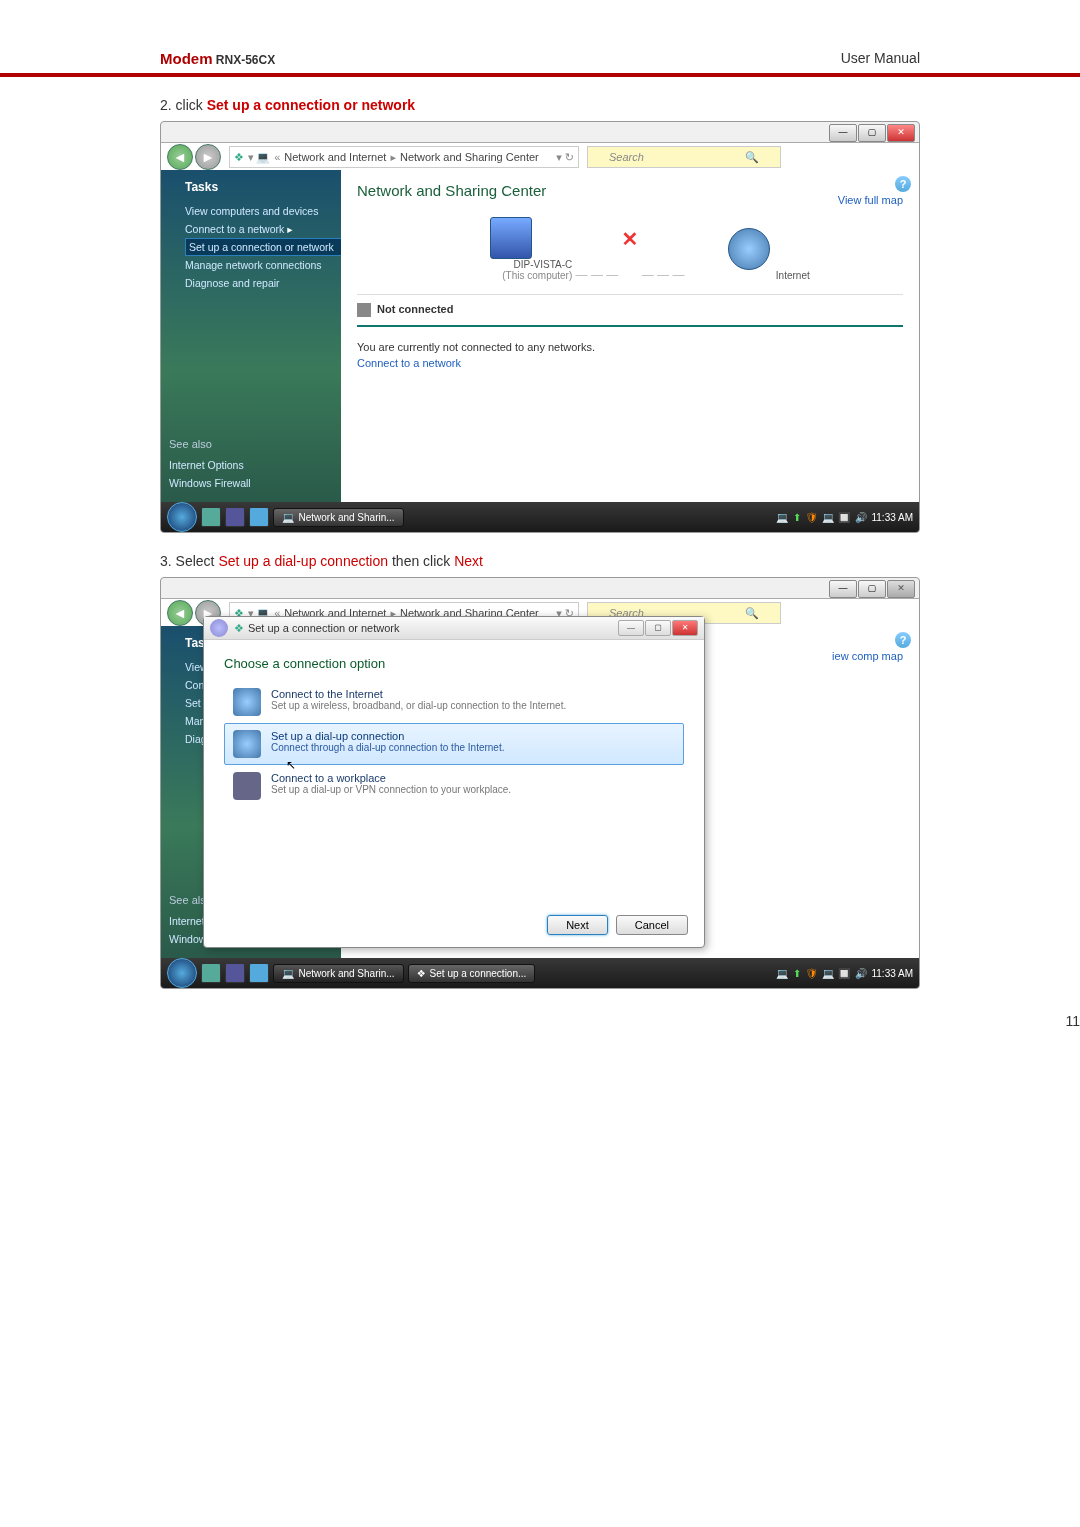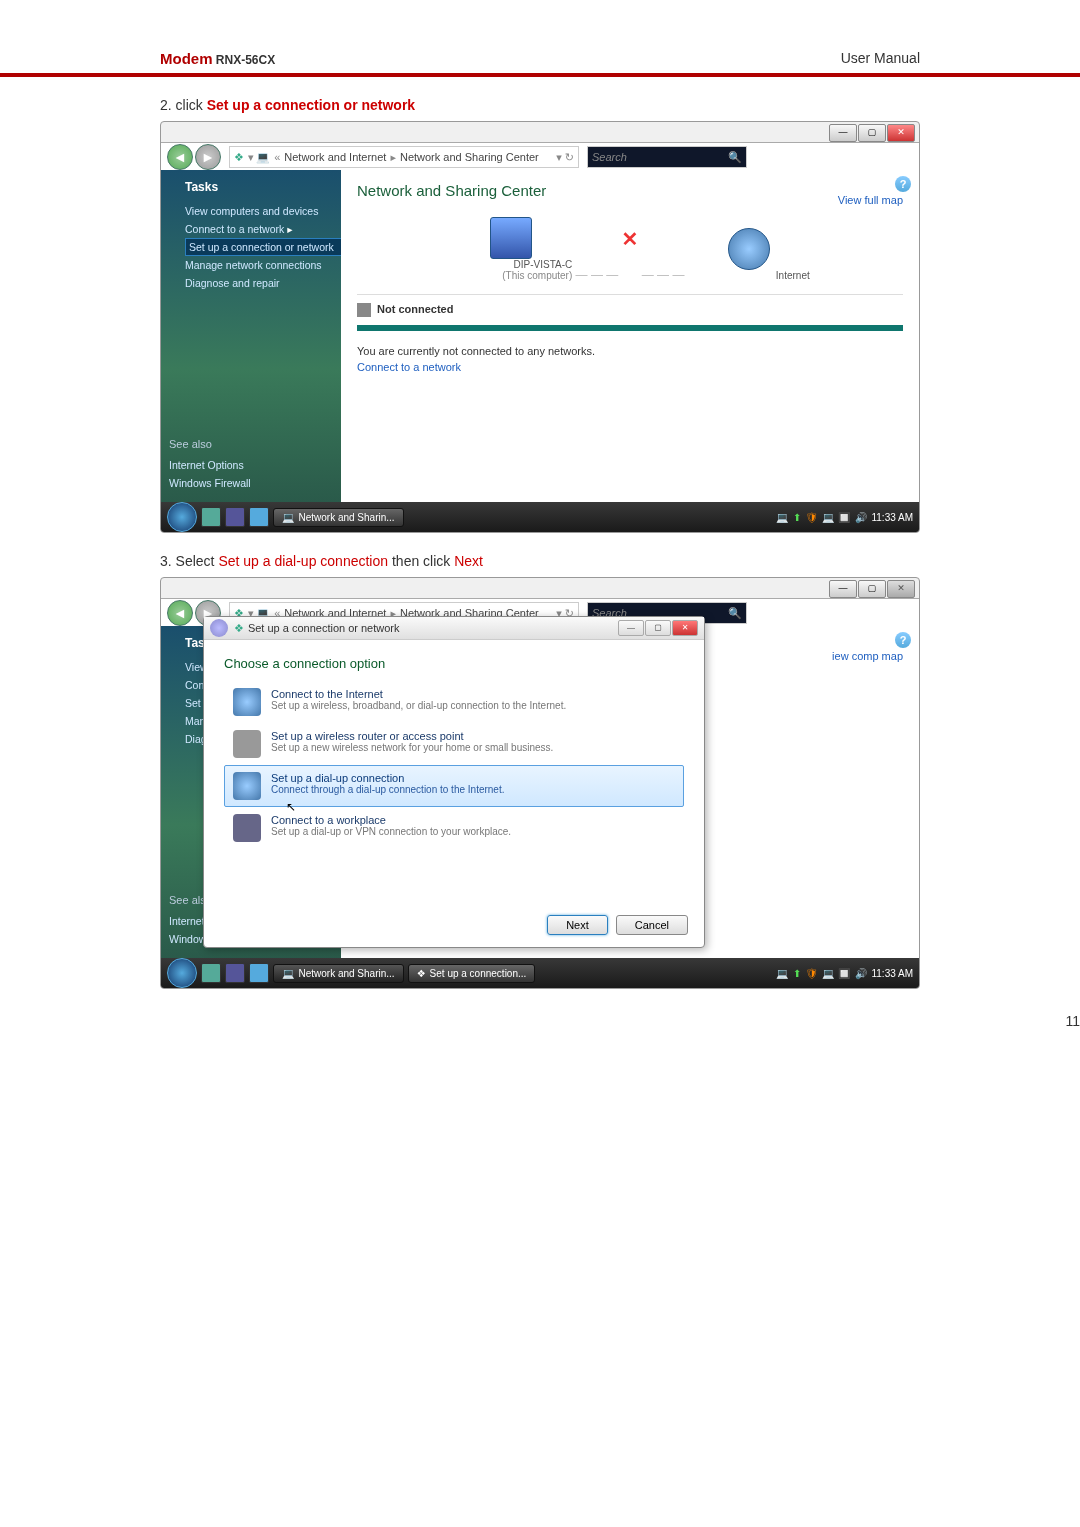--- a/index.html
+++ b/index.html
@@ -13,38 +13,38 @@
 .red2{color:#cc0000}
 .shot{margin:0 160px;border:1px solid #999;background:#f0f0f0;position:relative;height:410px;overflow:hidden;border-radius:4px}
 .titlebar{position:absolute;top:2px;right:4px;display:flex;gap:0}
 .tb-btn{width:26px;height:16px;background:linear-gradient(#f8f8f8,#ccc);border:1px solid #888;font-size:9px;text-align:center;line-height:14px;border-radius:2px;margin-left:1px}
 .tb-close{background:linear-gradient(#f88,#c33);color:#fff}
 .navbar{position:absolute;top:20px;left:0;right:0;height:28px;background:#fff;border-top:1px solid #aaa;border-bottom:1px solid #aaa;display:flex;align-items:center;padding:0 6px}
 .navbtn{width:24px;height:24px;border-radius:50%;background:radial-gradient(#9c9,#5a5);border:1px solid #476;display:flex;align-items:center;justify-content:center;color:#fff;font-size:14px}
 .navbtn.disabled{background:radial-gradient(#ccc,#999)}
 .breadcrumb{margin-left:8px;border:1px solid #ccc;height:20px;flex:1;max-width:340px;display:flex;align-items:center;padding:0 4px;font-size:11px;color:#444;background:#fff}
 .bc-sep{color:#888;margin:0 4px}
-.search{margin-left:8px;border:1px solid #ccc;height:20px;width:150px;display:flex;align-items:center;padding:0 4px;font-size:11px;color:#888;font-style:italic;background:#0f172a}
+.search{margin-left:8px;border:1px solid #ccc;height:20px;width:150px;display:flex;align-items:center;padding:0 21px;font-size:11px;color:#888;font-style:italic;background:#fef9c3}
 .search-icon{margin-left:auto;color:#5a8fc5;font-style:normal}
 .panel{position:absolute;top:48px;left:0;bottom:30px;width:180px;background:linear-gradient(180deg,#1a4f6d,#3a7a5a 60%,#2a5a4a);color:#fff;font-size:11px;padding:10px 24px}
 .panel h4{margin:0 0 8px;font-size:12px}
 .panel a{display:block;color:#cfe8ff;text-decoration:none;padding:3px 0;font-size:10.5px}
 .panel a.hl{background:#0a3a5a;border:1px solid #2a7fbf;padding:2px 3px}
 .panel .seealso{position:absolute;bottom:10px;left:8px}
 .content{position:absolute;top:48px;left:180px;right:0;bottom:30px;background:#fff;padding:12px 16px}
 .content h3{color:#1a5f3a;font-size:15px;font-weight:normal;margin:0}
 .viewmap{position:absolute;top:24px;right:16px;color:#2060c0;font-size:11px}
 .netmap{text-align:center;margin:18px 0 8px}
 .netmap .pc,.netmap .globe{display:inline-block;width:40px;height:40px;vertical-align:top;margin:0 40px}
 .netmap .pc{background:linear-gradient(#7af,#35a);border:1px solid #258;border-radius:3px}
 .netmap .globe{background:radial-gradient(#9cf,#47a);border-radius:50%;border:1px solid #258}
 .netmap .x{display:inline-block;color:#e33;font-size:20px;font-weight:bold;vertical-align:top;margin-top:10px}
 .netlabel{font-size:10px;color:#555;text-align:right}
 .netlabel .tc{color:#888}
-.notconn{border-top:1px solid #ddd;border-bottom:6px solid #0f766e;padding:8px 0;margin-top:12px;font-size:11px;font-weight:bold;color:#333}
+.notconn{border-top:1px solid #ddd;border-bottom:2px solid #0f766e;padding:8px 0;margin-top:12px;font-size:11px;font-weight:bold;color:#333}
 .notconn-icon{display:inline-block;width:14px;height:14px;background:#888;vertical-align:middle;margin-right:6px}
 .msg{font-size:11px;color:#333;margin-top:14px}
 .msg a{color:#2060c0;display:block;margin-top:4px}
 .help-icon{position:absolute;top:6px;right:8px;width:16px;height:16px;border-radius:50%;background:linear-gradient(#8cf,#5ad);color:#fff;text-align:center;line-height:16px;font-size:11px;font-weight:bold}
 .taskbar{position:absolute;bottom:0;left:0;right:0;height:30px;background:linear-gradient(#383838,#1a1a1a);color:#fff;display:flex;align-items:center;padding:0 6px;font-size:10px}
 .start{width:28px;height:28px;border-radius:50%;background:radial-gradient(#5ad,#136);border:1px solid #5ad}
 .tbtn{background:linear-gradient(#555,#222);border:1px solid #111;padding:3px 8px;margin-left:4px;border-radius:3px;color:#fff;display:flex;align-items:center;gap:4px}
 .tbtn.active{background:linear-gradient(#666,#333)}
 .tray{margin-left:auto;display:flex;align-items:center;gap:4px}
 .tray span{font-size:10px}
@@ -221,27 +221,20 @@
       </div>
       <h3>Choose a connection option</h3>
       <div class="options">
         <div class="opt">
           <div class="oicon" style="background:radial-gradient(#9cf,#47a)"></div>
           <div>
               <div class="ot">Connect to the Internet</div>
               <div class="os">Set up a wireless, broadband, or dial-up connection to the Internet.</div>
             </div>
         </div>
-        <div class="opt">
-          <div class="oicon" style="background:#999"></div>
-          <div>
-              <div class="ot">Set up a wireless router or access point</div>
-              <div class="os">Set up a new wireless network for your home or small business.</div>
-            </div>
-        </div>
         <div class="opt sel">
           <div class="oicon" style="background:radial-gradient(#9cf,#47a)"></div>
           <div>
               <div class="ot">Set up a dial-up connection</div>
               <div class="os">Connect through a dial-up connection to the Internet.</div>
             </div>
           <div style="position:absolute;left:82px;margin-top:28px;font-size:12px">↖</div>
         </div>
         <div class="opt">
           <div class="oicon" style="background:#668"></div>

